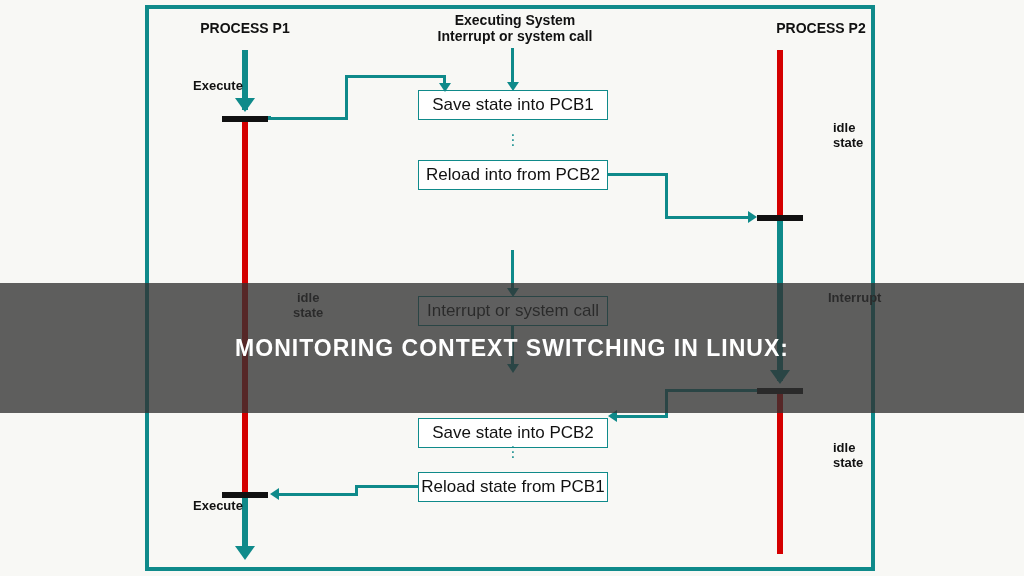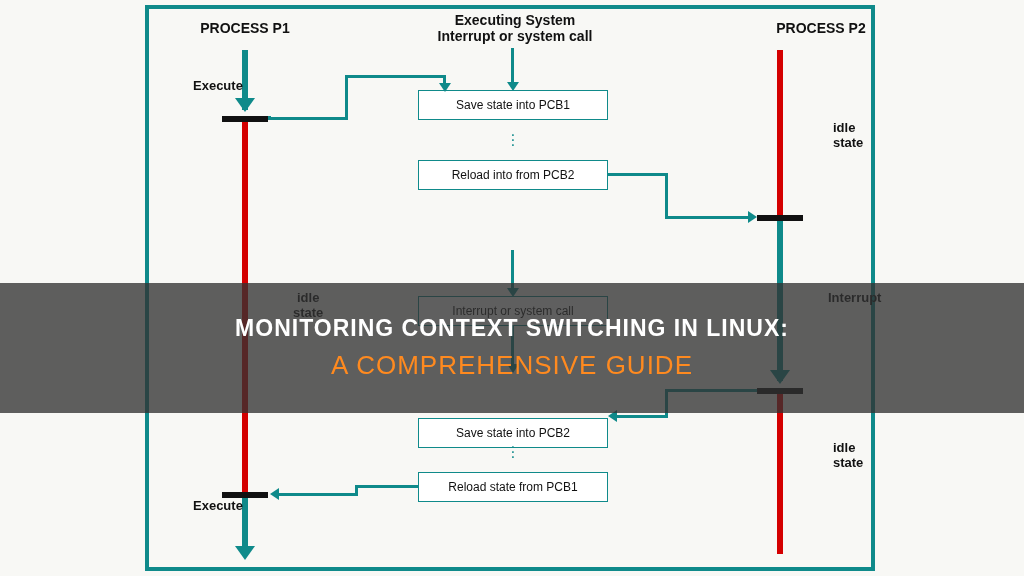--- a/index.html
+++ b/index.html
@@ -35,21 +35,21 @@
   }
   .step-box {
     position: absolute;
     width: 190px;
     height: 30px;
     border: 1.5px solid #0f8a8a;
     background: #fff;
     display: flex;
     align-items: center;
     justify-content: center;
-    font-size: 12px;
+    font-size: 17px;
     color: #111;
   }
   .vline-teal {
     position: absolute;
     width: 6px;
     background: #0f8a8a;
   }
   .vline-red {
     position: absolute;
     width: 6px;
@@ -192,14 +192,13 @@
 <div class="conn" style="left:616px; top:415px; width:52px; height:3px;"></div>
 <div class="arr-left-teal" style="left:608px; top:410px;"></div>
 
 <div class="conn" style="left:355px; top:485px; width:63px; height:3px;"></div>
 <div class="conn" style="left:355px; top:485px; width:3px; height:10px;"></div>
 <div class="conn" style="left:278px; top:493px; width:80px; height:3px;"></div>
 <div class="arr-left-teal" style="left:270px; top:488px;"></div>
 
 <div id="banner">
   <div class="l1">MONITORING CONTEXT SWITCHING IN LINUX:</div>
-  <div class="l2">A COMPREHENSIVE GUIDE</div>
 </div>
 
 </body></html>

